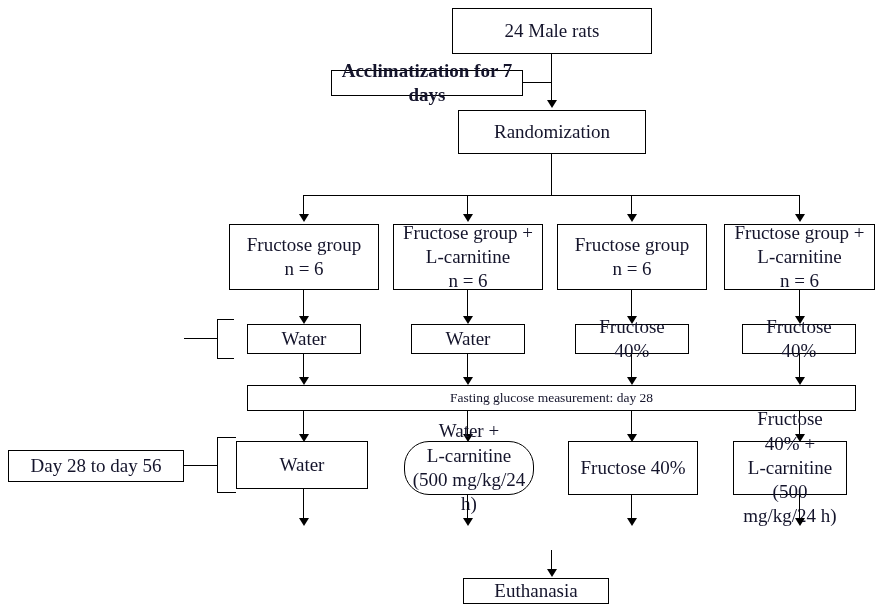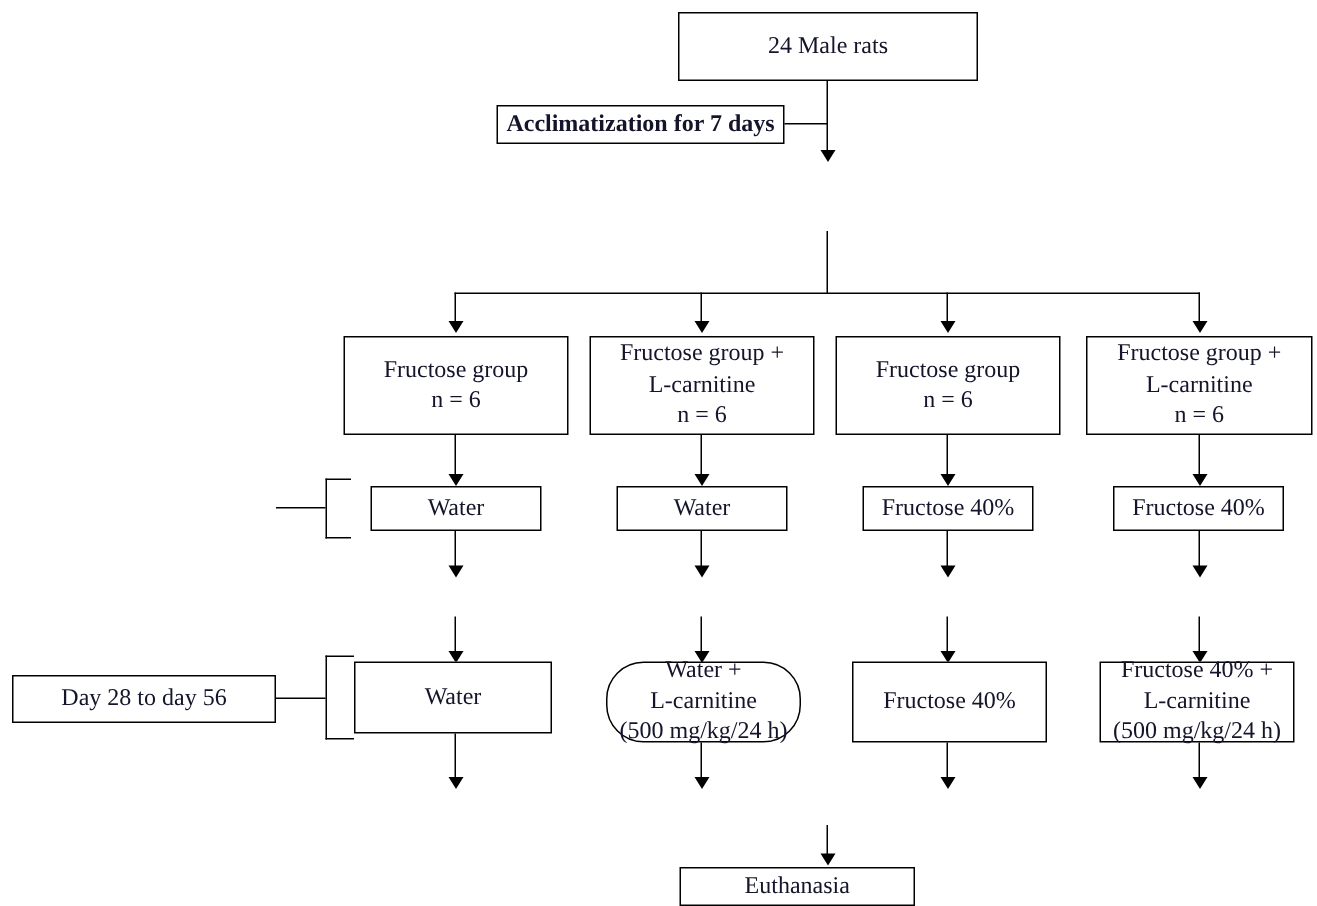--- a/index.html
+++ b/index.html
@@ -18,21 +18,21 @@
   }
   .box {
     position: absolute;
     box-sizing: border-box;
     border: 1.3px solid #000000;
     background: #ffffff;
     display: flex;
     align-items: center;
     justify-content: center;
     text-align: center;
-    font-size: 16px;
+    font-size: 19px;
     line-height: 1.28;
     color: #14142b;
     padding: 2px 4px;
     white-space: pre-line;
   }
   .box.wide-bar {
     font-size: 13.5px;
   }
   .ln {
     position: absolute;
@@ -62,20 +62,21 @@
 <div id="canvas">
 
   <div class="box" style="left:452px; top:8px; width:200px; height:46px;">24 Male rats</div>
 
   <div class="ln vline" style="left:551px; top:54px; width:1.3px; height:48px;"></div>
   <div class="arrow" style="left:547px; top:100px;"></div>
 
   <div class="box" style="left:331px; top:70px; width:192px; height:26px;font-weight:bold;">Acclimatization for 7 days</div>
   <div class="ln hline" style="left:523px; top:82px; width:29px; height:1.3px;"></div>
 
+  <div class="box" style="left:458px; top:110px; width:188px; height:44px;">Randomization</div>
 
   <div class="ln vline" style="left:551px; top:154px; width:1.3px; height:42px;"></div>
 
   <div class="ln hline" style="left:303px; top:195px; width:497px; height:1.3px;"></div>
 
   <div class="ln vline" style="left:303px; top:195px; width:1.3px; height:22px;"></div>
   <div class="arrow" style="left:299px; top:214px;"></div>
 
   <div class="ln vline" style="left:467px; top:195px; width:1.3px; height:22px;"></div>
   <div class="arrow" style="left:463px; top:214px;"></div>
@@ -122,20 +123,21 @@
 
   <div class="ln vline" style="left:467px; top:354px; width:1.3px; height:26px;"></div>
   <div class="arrow" style="left:463px; top:377px;"></div>
 
   <div class="ln vline" style="left:631px; top:354px; width:1.3px; height:26px;"></div>
   <div class="arrow" style="left:627px; top:377px;"></div>
 
   <div class="ln vline" style="left:799px; top:354px; width:1.3px; height:26px;"></div>
   <div class="arrow" style="left:795px; top:377px;"></div>
 
+  <div class="box wide-bar" style="left:247px; top:385px; width:609px; height:26px;">Fasting glucose measurement: day 28</div>
 
   <div class="ln vline" style="left:303px; top:411px; width:1.3px; height:26px;"></div>
   <div class="arrow" style="left:299px; top:434px;"></div>
 
   <div class="ln vline" style="left:467px; top:411px; width:1.3px; height:26px;"></div>
   <div class="arrow" style="left:463px; top:434px;"></div>
 
   <div class="ln vline" style="left:631px; top:411px; width:1.3px; height:26px;"></div>
   <div class="arrow" style="left:627px; top:434px;"></div>
 
@@ -144,35 +146,35 @@
 
   <div class="box" style="left:8px; top:450px; width:176px; height:32px;">Day 28 to day 56</div>
   <div class="ln hline" style="left:184px; top:465px; width:33px; height:1.3px;"></div>
   <div class="brk" style="left:217px; top:437px; width:19px; height:56px;"></div>
 
   <div class="box" style="left:236px; top:441px; width:132px; height:48px;">Water</div>
   <div class="box" style="left:404px; top:441px; width:130px; height:54px;border-radius:25px;">Water +
 L-carnitine
 (500 mg/kg/24 h)</div>
   <div class="box" style="left:568px; top:441px; width:130px; height:54px;">Fructose 40%</div>
-  <div class="box" style="left:733px; top:441px; width:130px; height:54px;">Fructose 40% +
+  <div class="box" style="left:733px; top:441px; width:114px; height:54px;">Fructose 40% +
 L-carnitine
 (500 mg/kg/24 h)</div>
 
   <div class="ln vline" style="left:303px; top:489px; width:1.3px; height:32px;"></div>
   <div class="arrow" style="left:299px; top:518px;"></div>
 
   <div class="ln vline" style="left:467px; top:495px; width:1.3px; height:26px;"></div>
   <div class="arrow" style="left:463px; top:518px;"></div>
 
   <div class="ln vline" style="left:631px; top:495px; width:1.3px; height:26px;"></div>
   <div class="arrow" style="left:627px; top:518px;"></div>
 
   <div class="ln vline" style="left:799px; top:495px; width:1.3px; height:26px;"></div>
   <div class="arrow" style="left:795px; top:518px;"></div>
 
 
   <div class="ln vline" style="left:551px; top:550px; width:1.3px; height:22px;"></div>
   <div class="arrow" style="left:547px; top:569px;"></div>
 
-  <div class="box" style="left:453px; top:578px; width:157px; height:26px;">Euthanasia</div>
+  <div class="box" style="left:463px; top:578px; width:146px; height:26px;">Euthanasia</div>
 
 </div>
 
 </body></html>

